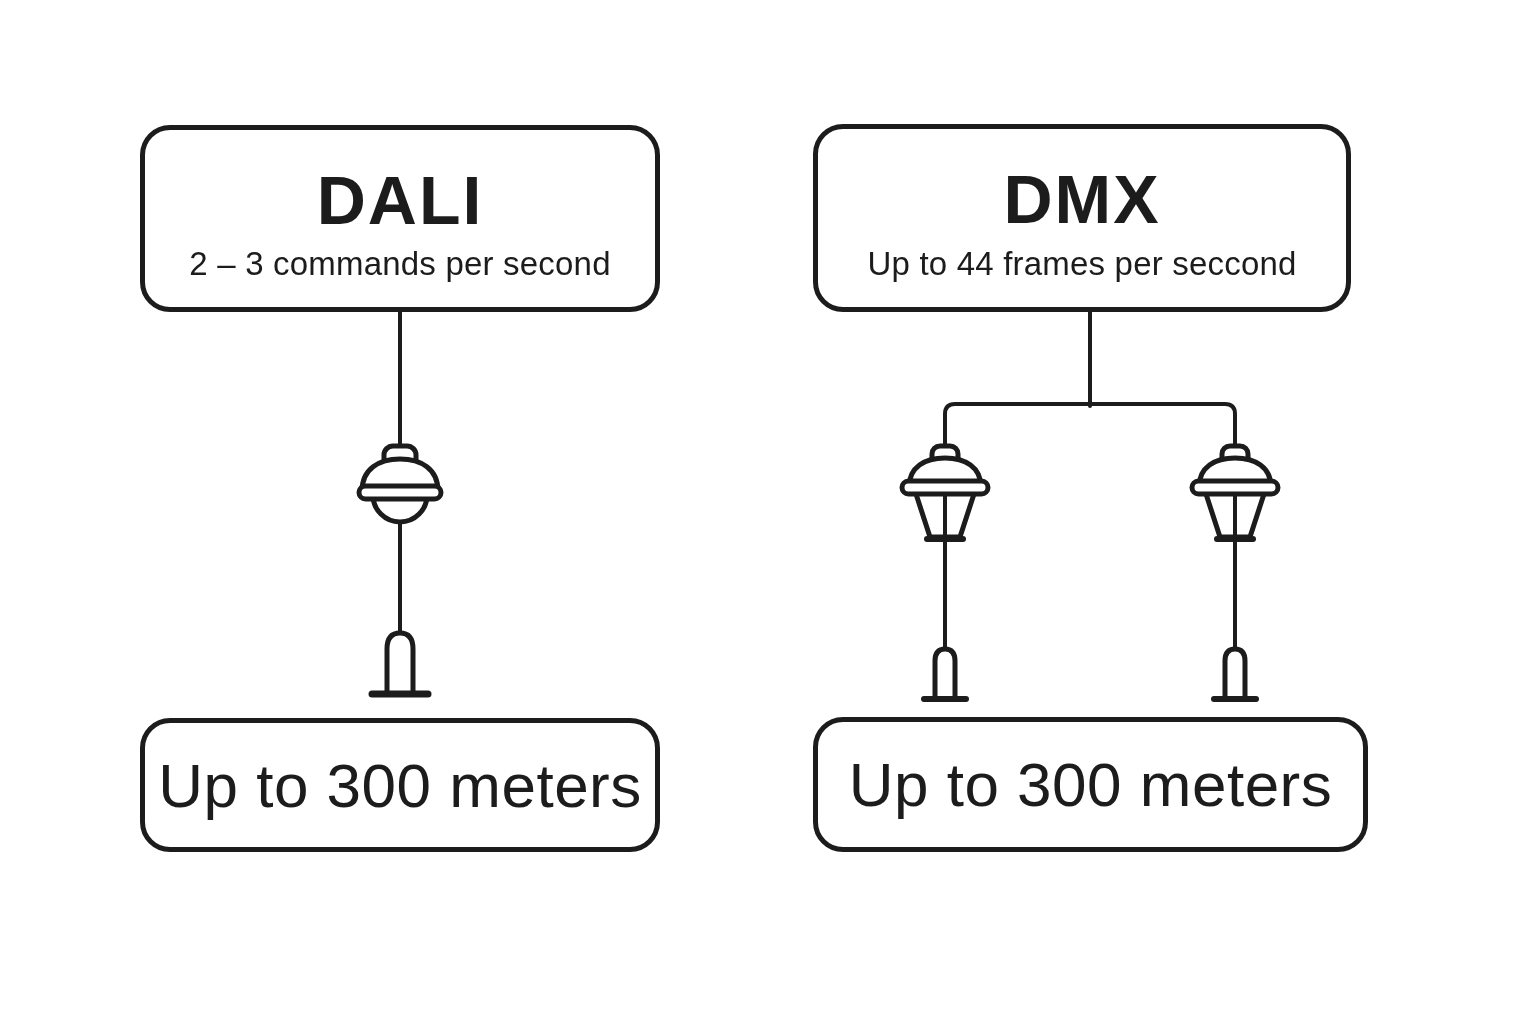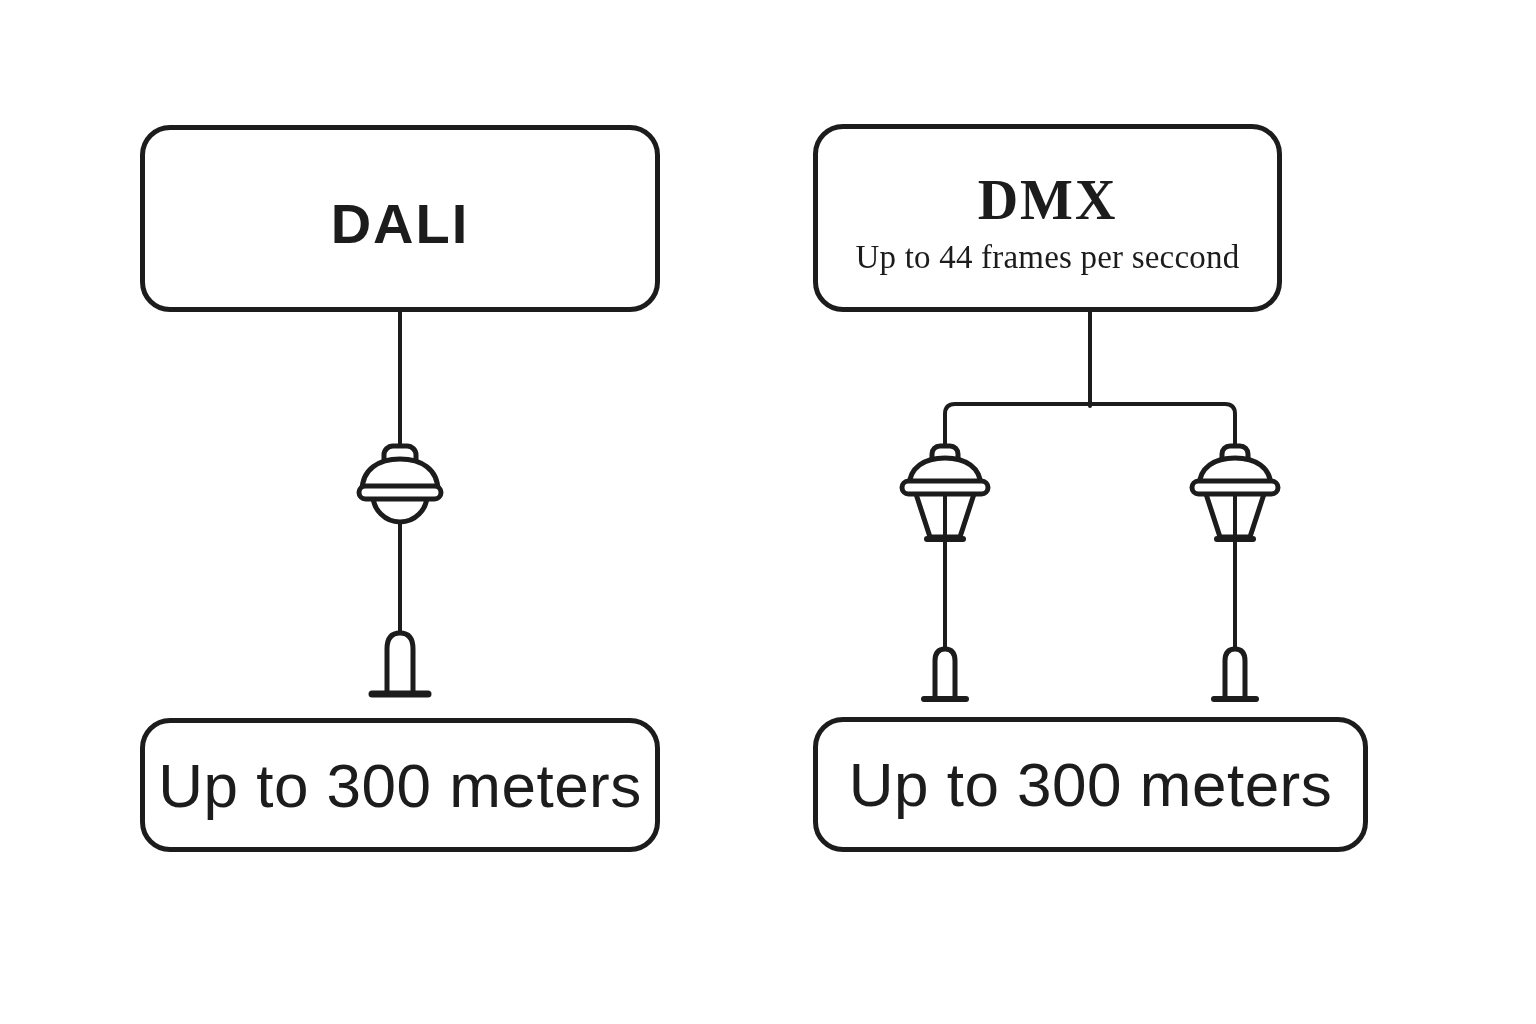--- a/index.html
+++ b/index.html
@@ -18,25 +18,25 @@
     border:5px solid #1c1c1c;
     border-radius:30px;
     background:#ffffff;
     display:flex;
     flex-direction:column;
     align-items:center;
     justify-content:center;
     text-align:center;
   }
   .hdr-dali{left:140px;top:125px;width:520px;height:187px;}
-  .hdr-dmx{left:813px;top:124px;width:469px;height:188px;font-family:Liberation Serif, serif;}
+  .hdr-dmx{left:813px;top:124px;width:538px;height:188px;}
   .ftr-dali{left:140px;top:718px;width:520px;height:134px;}
   .ftr-dmx{left:813px;top:717px;width:555px;height:135px;}
   .proto-title{
-    font-size:56px;
+    font-size:68px;
     font-weight:700;
     letter-spacing:2px;
     line-height:1.05;
     margin-top:11px;
   }
   .proto-subtitle{
     font-size:33px;
     font-weight:400;
     margin-top:9px;
     letter-spacing:0.2px;
@@ -99,20 +99,21 @@
     </g>
 
     <g>
       <path d="M1225 699 V661 Q1225 649 1235 649 Q1245 649 1245 661 V699" fill="#ffffff" stroke-width="5"></path>
       <path d="M1214 699 H1256" stroke-width="6"></path>
     </g>
   </svg>
 
   <div class="node-box hdr-dali">
     <div class="proto-title">DALI</div>
+    <div class="proto-subtitle">2 – 3 commands per second</div>
   </div>
 
   <div class="node-box hdr-dmx">
     <div class="proto-title">DMX</div>
     <div class="proto-subtitle">Up to 44 frames per seccond</div>
   </div>
 
   <div class="node-box ftr-dali">
     <div class="range-label">Up to 300 meters</div>
   </div>

